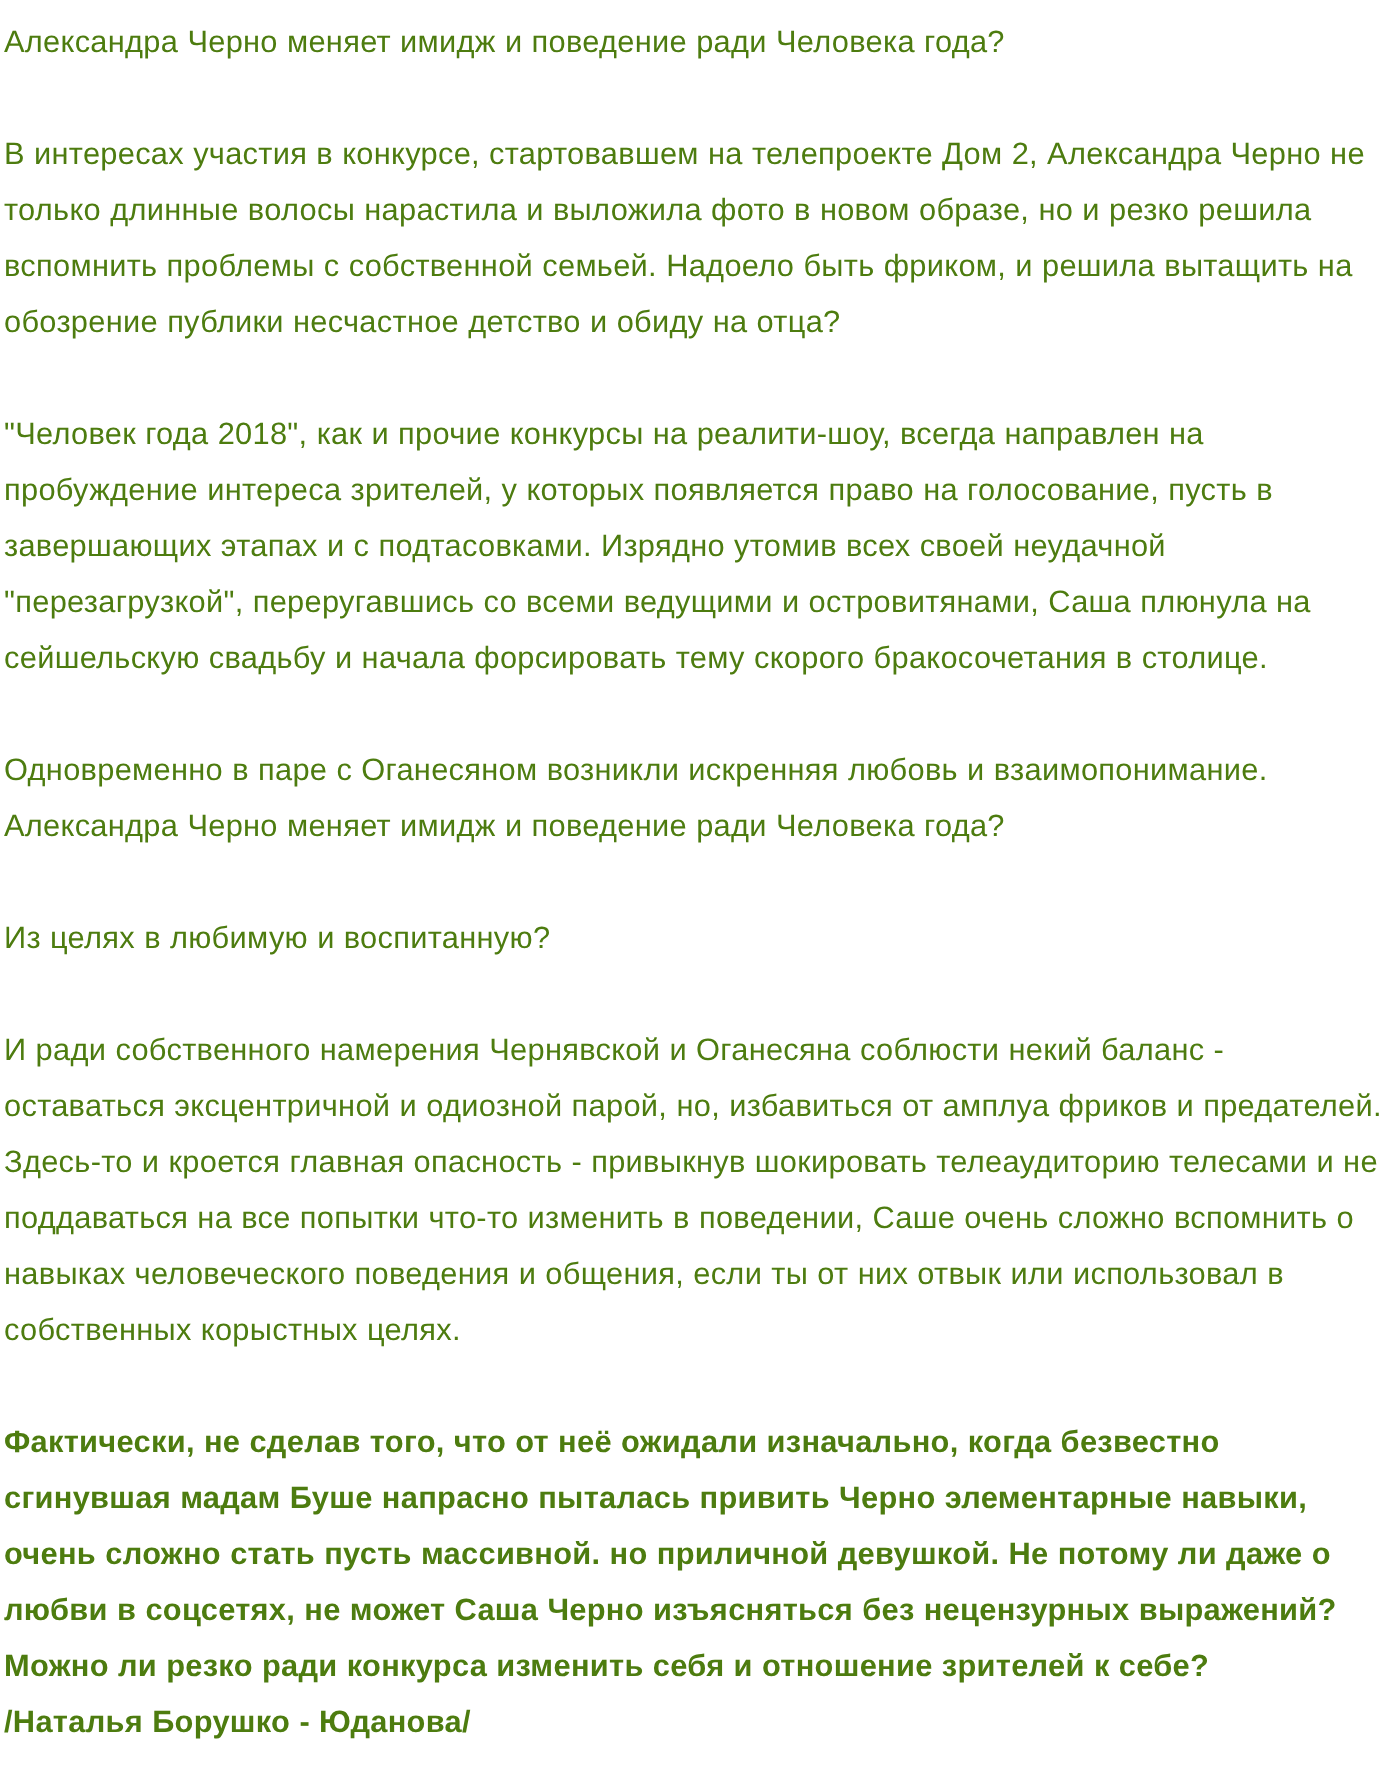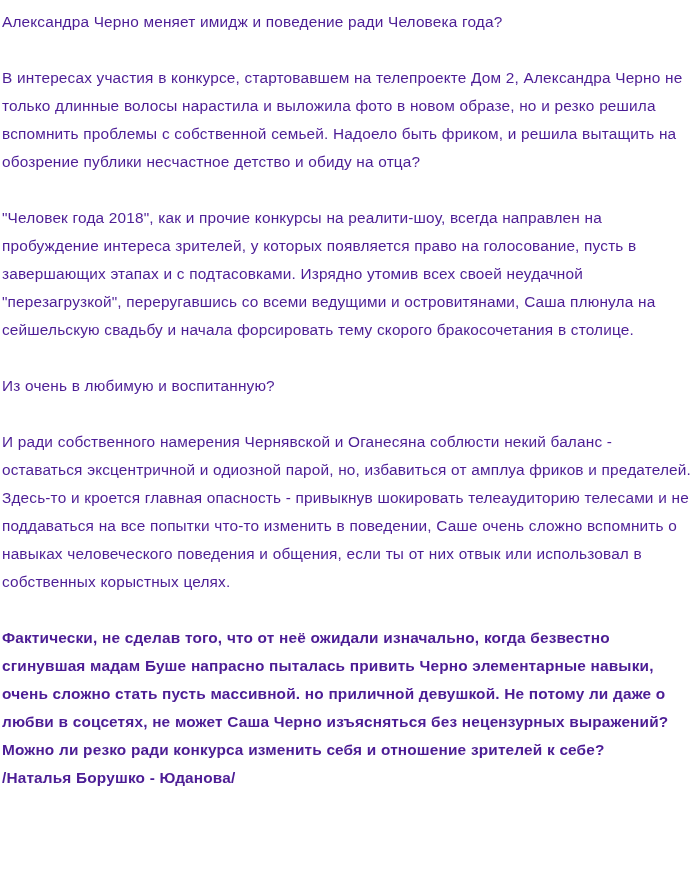--- a/index.html
+++ b/index.html
@@ -18,21 +18,21 @@
     box-sizing: border-box;
     width: 699px;
     height: 883px;
     padding: 8px 2px 0 2px;
     background: #ffffff;
   }
   .para {
     margin: 0 0 28px 0;
     font-size: 15.4px;
     line-height: 28px;
-    color: #4c1d95;
+    color: #4d7c0f;
     letter-spacing: 0.01em;
     word-spacing: 0.01em;
     text-align: left;
     white-space: pre-line;
     -webkit-font-smoothing: antialiased;
   }
   .para:last-child {
     margin-bottom: 0;
     font-weight: bold;
   }
@@ -41,21 +41,22 @@
 <body>
 
 <article class="article">
 
   <p class="para">Александра Черно меняет имидж и поведение ради Человека года?</p>
 
   <p class="para">В интересах участия в конкурсе, стартовавшем на телепроекте Дом 2, Александра Черно не только длинные волосы нарастила и выложила фото в новом образе, но и резко решила вспомнить проблемы с собственной семьей. Надоело быть фриком, и решила вытащить на обозрение публики несчастное детство и обиду на отца?</p>
 
   <p class="para">"Человек года 2018", как и прочие конкурсы на реалити-шоу, всегда направлен на пробуждение интереса зрителей, у которых появляется право на голосование, пусть в завершающих этапах и с подтасовками. Изрядно утомив всех своей неудачной "перезагрузкой", переругавшись со всеми ведущими и островитянами, Саша плюнула на сейшельскую свадьбу и начала форсировать тему скорого бракосочетания в столице.</p>
 
+  <p class="para">Одновременно в паре с Оганесяном возникли искренняя любовь и взаимопонимание. Александра Черно меняет имидж и поведение ради Человека года?</p>
 
-  <p class="para">Из очень в любимую и воспитанную?</p>
+  <p class="para">Из целях в любимую и воспитанную?</p>
 
   <p class="para">И ради собственного намерения Чернявской и Оганесяна соблюсти некий баланс - оставаться эксцентричной и одиозной парой, но, избавиться от амплуа фриков и предателей. Здесь-то и кроется главная опасность - привыкнув шокировать телеаудиторию телесами и не поддаваться на все попытки что-то изменить в поведении, Саше очень сложно вспомнить о навыках человеческого поведения и общения, если ты от них отвык или использовал в собственных корыстных целях.</p>
 
   <p class="para">Фактически, не сделав того, что от неё ожидали изначально, когда безвестно сгинувшая мадам Буше напрасно пыталась привить Черно элементарные навыки, очень сложно стать пусть массивной. но приличной девушкой. Не потому ли даже о любви в соцсетях, не может Саша Черно изъясняться без нецензурных выражений? Можно ли резко ради конкурса изменить себя и отношение зрителей к себе?
 /Наталья Борушко - Юданова/</p>
 
 </article>
 
 </body></html>

